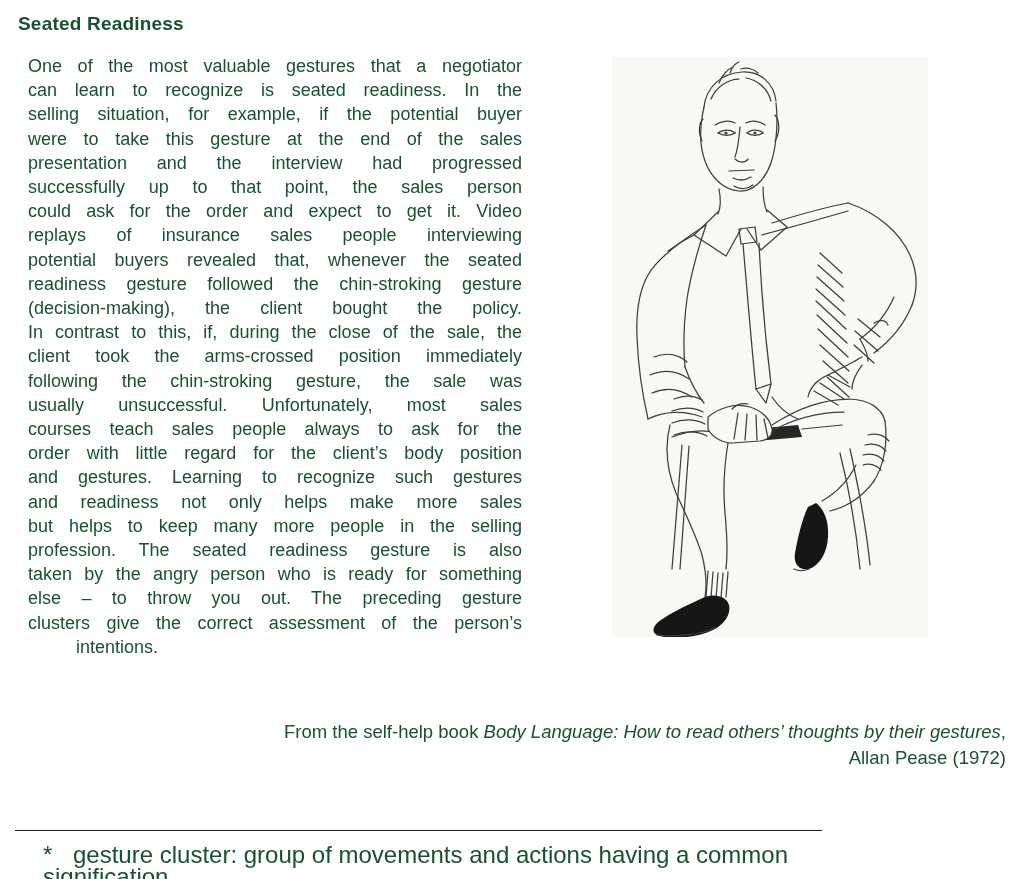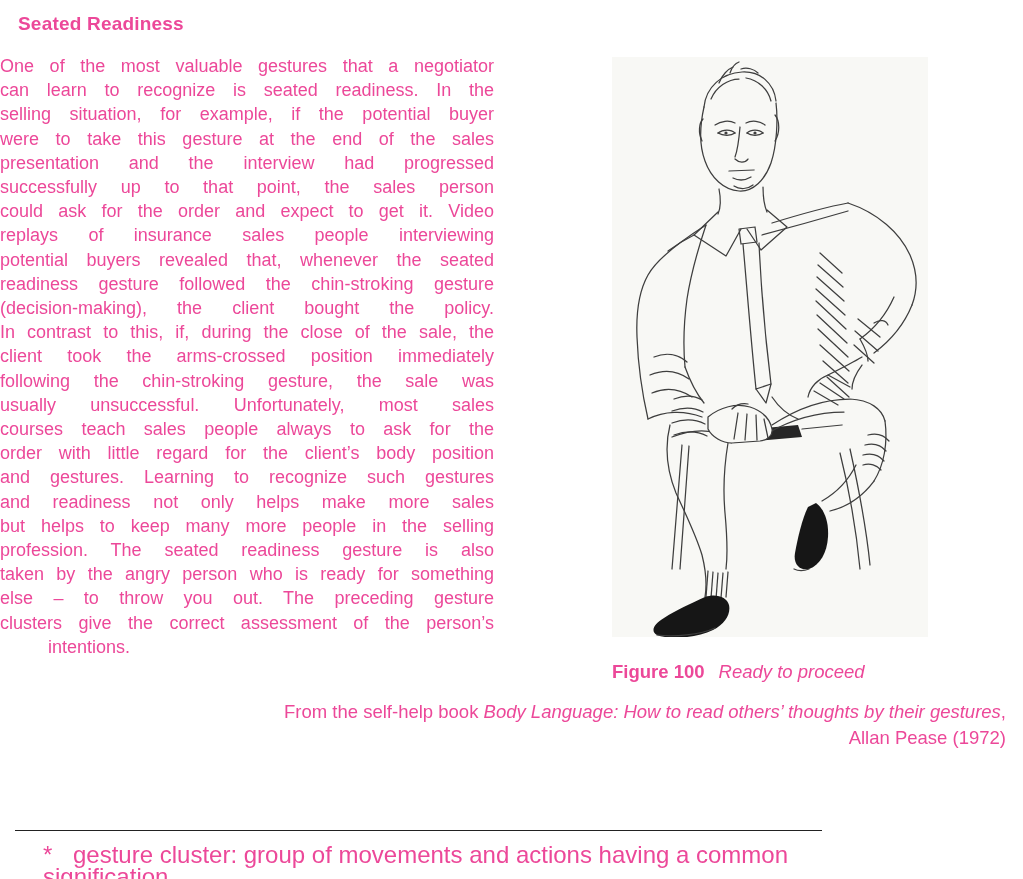--- a/index.html
+++ b/index.html
@@ -1,30 +1,30 @@
 <!DOCTYPE html>
 <html><head>
 <meta charset="utf-8">
 <style>
   html,body{margin:0;padding:0;background:#ffffff;}
   .page{
     position:relative;width:1023px;height:879px;background:#ffffff;
-    font-family:"Liberation Sans","DejaVu Sans",sans-serif;color:#ec4899;
+    font-family:"Liberation Sans","DejaVu Sans",sans-serif;color:#14532d;
     overflow:hidden;
   }
   .heading{position:absolute;left:18px;top:13px;font-size:19px;font-weight:700;letter-spacing:.2px;}
-  .body-col{position:absolute;left:0;top:54px;width:494px;font-size:18px;line-height:24.2px;}
+  .body-col{position:absolute;left:28px;top:54px;width:494px;font-size:18px;line-height:24.2px;}
   .body-main{white-space:pre-line;text-align:justify;text-align-last:justify;}
   .body-last{text-align:left;margin-left:48px;}
   .figure-box{position:absolute;left:612px;top:57px;width:316px;height:580px;background:#f8f8f5;}
   .figure-box svg{display:block;}
   .caption{position:absolute;left:612px;top:661px;width:330px;font-size:18.5px;white-space:nowrap;}
   .caption-label{font-weight:700;}
   .caption-title{font-style:italic;margin-left:14px;}
-  .attribution{position:absolute;left:140px;right:17px;top:699px;text-align:right;font-size:18.5px;line-height:25.6px;}
+  .attribution{position:absolute;left:140px;right:17px;top:719px;text-align:right;font-size:18.5px;line-height:25.6px;}
   .book-title{font-style:italic;}
   .footnote-rule{position:absolute;left:15px;top:830px;width:807px;height:1.4px;background:#222;}
   .footnote{position:absolute;left:18px;top:844px;width:820px;font-size:24px;line-height:22px;margin-left:25px;}
   .footnote-marker{display:inline-block;width:30px;}
   .sketch-stroke{fill:none;stroke:#3e3e3e;stroke-width:1.25;stroke-linecap:round;stroke-linejoin:round;}
 </style>
 </head>
 <body>
 
 <div class="page">
@@ -176,23 +176,20 @@
         <path d="M106 155 L82 178 L114 199 L129 172"></path>
         <path d="M155 153 L175 170 L149 193 L135 172"></path>
         <path d="M82 178 C74 182 64 188 56 194"></path>
         <path d="M127 172 L143 170 L145 185 L129 187 Z"></path>
         <path d="M131 187 C135 232 139 284 144 332 L159 327 C153 279 149 230 147 186"></path>
         <path d="M144 332 L154 346 L159 327"></path>
       </g>
     </svg>
   </div>
 
-  <div class="caption">
-    <span class="caption-label">Figure 100</span><span class="caption-title">Ready to proceed</span>
-  </div>
 
   <div class="attribution">
     <span>From the self-help book </span><span class="book-title">Body Language: How to read others’ thoughts by their gestures</span><span>,</span><br>
     <span>Allan Pease (1972)</span>
   </div>
 
   <div class="footnote-rule"></div>
 
   <div class="footnote">
     <span class="footnote-marker">*</span><span>gesture cluster: group of movements and actions having a common signification</span>

